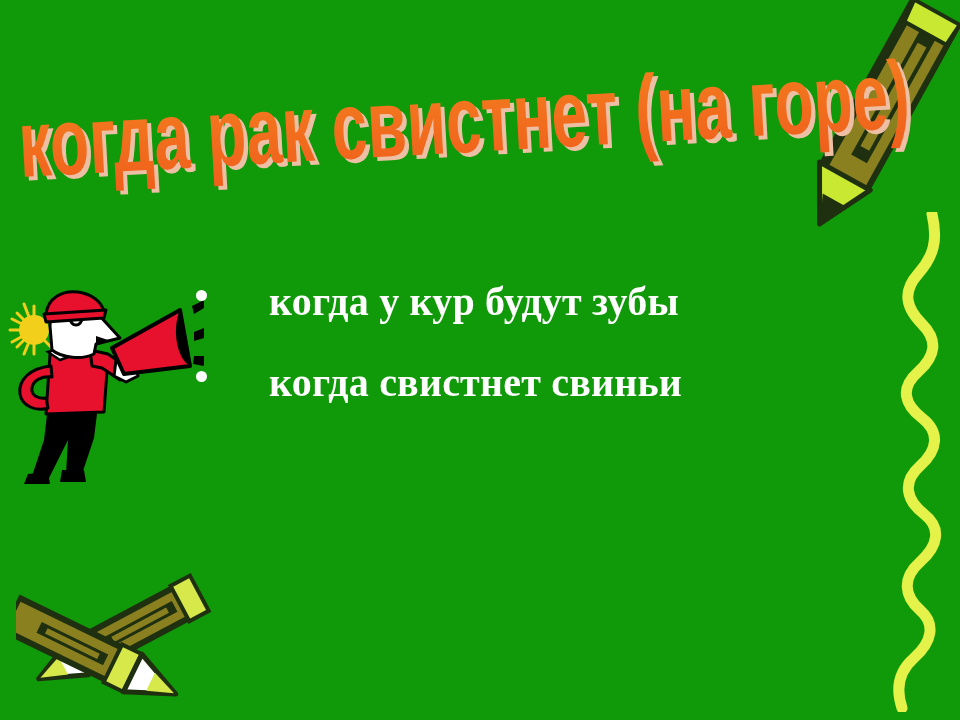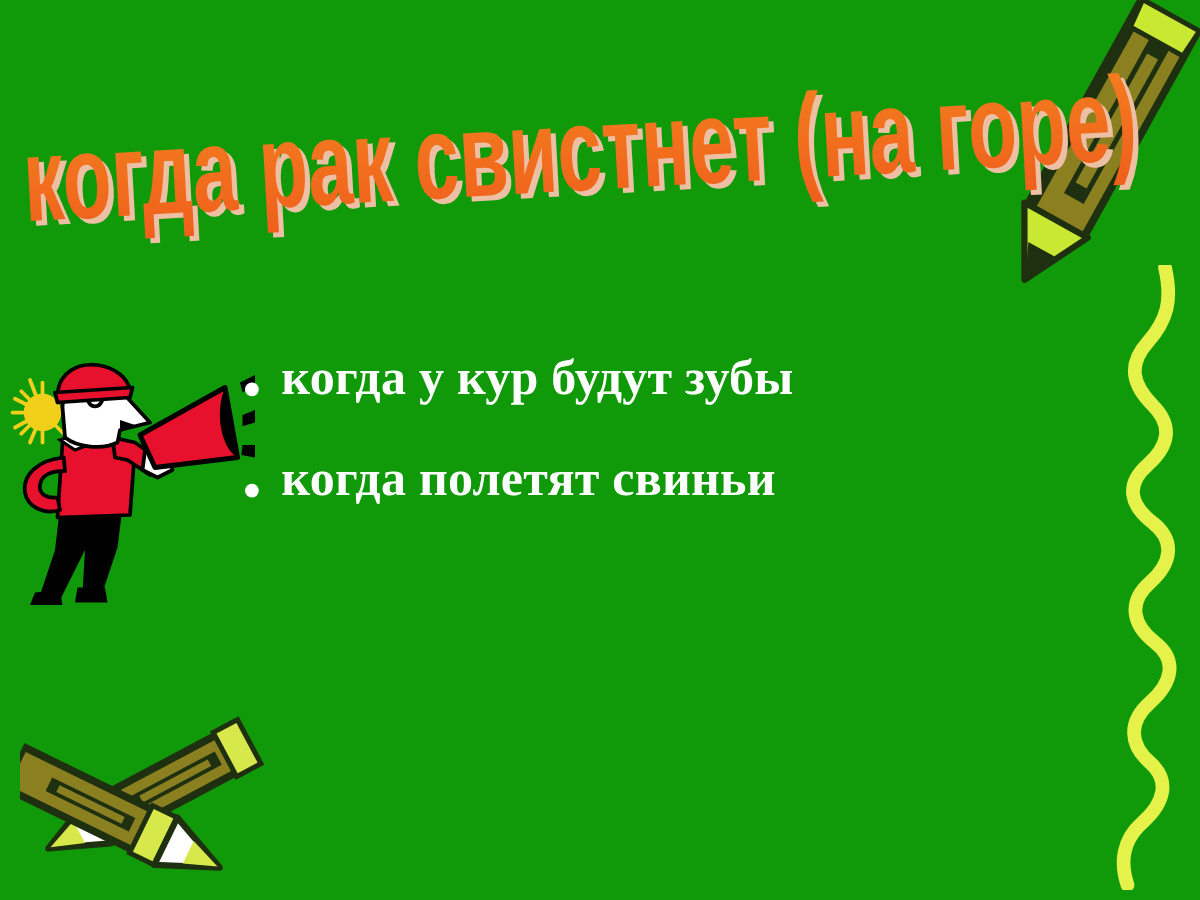--- a/index.html
+++ b/index.html
@@ -32,22 +32,23 @@
   
   #bullets {
     position: absolute;
     left: 196px;
     top: 272px;
     width: 660px;
     z-index: 5;
   }
   .bullet-row {
     display: flex;
-    align-items: center;
+    align-items: flex-start;
     margin-bottom: 20px;
+    gap: 44px;
   }
   .bullet-dot {
     flex: 0 0 auto;
     width: 11px;
     height: 11px;
     border-radius: 50%;
     background: #ffffff;
     margin-top: 18px;
     margin-right: 18px;
   }
@@ -90,21 +91,21 @@
 
   <div id="bullets">
 
     <div class="bullet-row">
       <span class="bullet-dot"></span>
       <span class="bullet-text">когда у кур будут зубы</span>
     </div>
 
     <div class="bullet-row">
       <span class="bullet-dot"></span>
-      <span class="bullet-text">когда полетят свиньи</span>
+      <span class="bullet-text">когда свистнет свиньи</span>
     </div>
 
 
   </div>
 
   <div class="art" id="megaphone-man">
     <svg viewBox="0 0 200 200" width="200" height="200">
 
       <g fill="#f2cf1a">
         <circle cx="30" cy="42" r="15"></circle>

